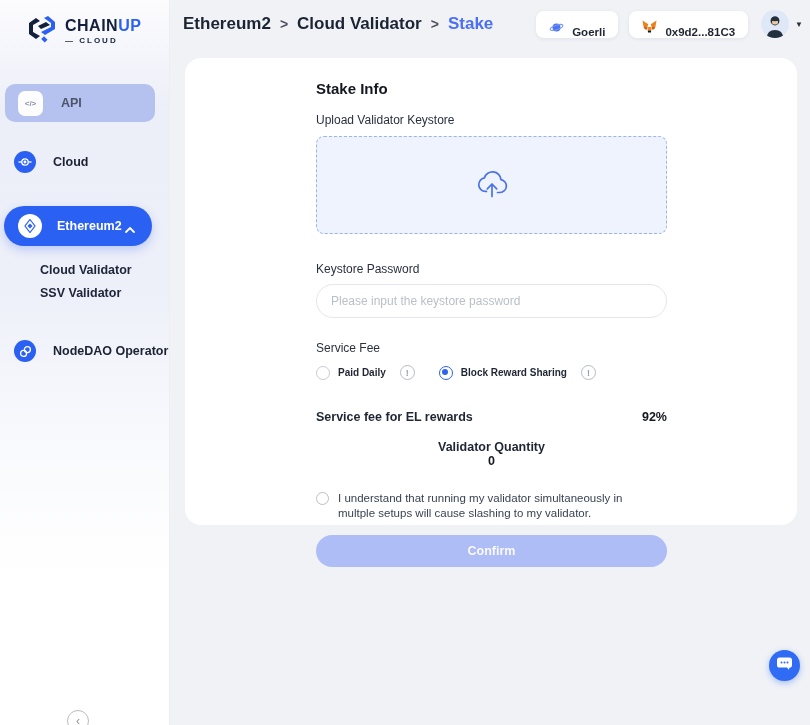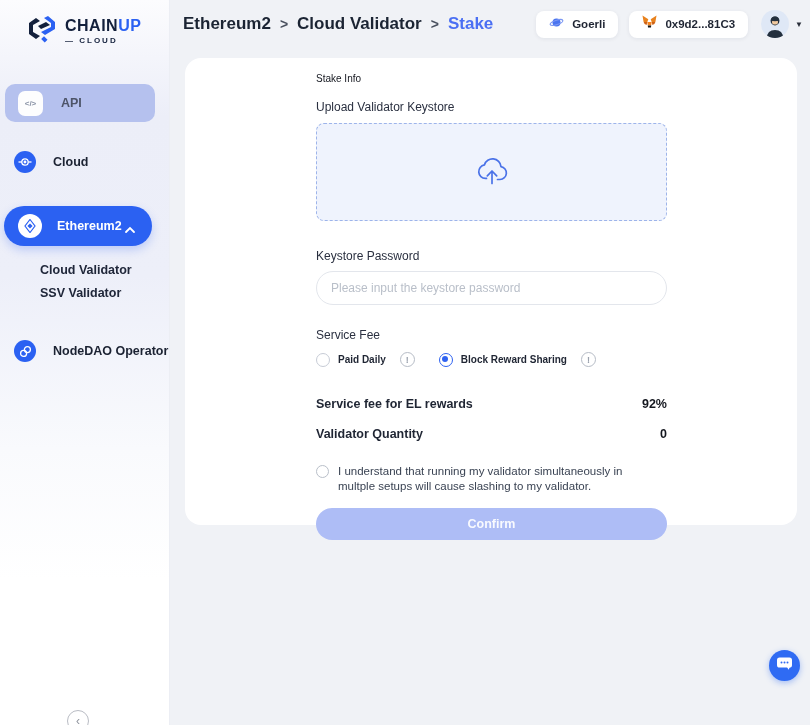--- a/index.html
+++ b/index.html
@@ -38,51 +38,51 @@
   .collapse-btn { position:absolute; left:67px; top:710px; width:22px; height:22px; border-radius:50%;
     border:1px solid #b9bcc4; background:transparent; color:#8d929c; font-size:12px; line-height:19px; text-align:center; cursor:pointer; }
 
   
   .header { position:absolute; left:170px; top:0; width:640px; height:50px; }
   .breadcrumb { position:absolute; left:13px; top:14px; display:flex; align-items:center; gap:9px; }
   .crumb { font-size:17px; font-weight:800; color:#1b2433; cursor:pointer; }
   .crumb-sep { font-size:14px; font-weight:800; color:#49505e; }
   .crumb-current { color:#4a6ff3; }
   .header-right { position:absolute; right:7px; top:10px; display:flex; align-items:center; gap:11px; }
-  .chip { display:flex; align-items:center; gap:8px; height:27px; padding:0 13px; background:#ffffff; border-radius:8px;
+  .chip { display:flex; align-items:flex-end; gap:8px; height:27px; padding:0 13px; background:#ffffff; border-radius:8px;
     box-shadow:0 1px 4px rgba(20,30,60,.07); cursor:pointer; }
   .chip-label { font-size:11.5px; font-weight:700; color:#1f2533; }
   .avatar-wrap { display:flex; align-items:center; gap:6px; cursor:pointer; margin-left:2px; }
   .avatar { width:28px; height:28px; border-radius:50%; background:#dfe8f6; display:flex; align-items:flex-end; justify-content:center; overflow:hidden; }
   .caret { font-size:8px; color:#2a2f3a; }
 
   
   .card { position:absolute; left:185px; top:58px; width:612px; height:467px; background:#ffffff; border-radius:16px; }
   .form-col { position:absolute; left:131px; top:0; width:351px; }
-  .form-title { margin-top:15px; font-size:10px; font-weight:400; color:#14171f; }
+  .form-title { margin-top:22px; font-size:15px; font-weight:700; color:#14171f; }
   .field-label { margin-top:16px; font-size:12px; font-weight:400; color:#2a3040; }
   .dropzone { margin-top:9px; height:98px; background:#eff3fd; border:1px dashed #9db4ea; border-radius:8px;
     display:flex; flex-direction:column; align-items:center; justify-content:center; gap:10px; cursor:pointer; }
   .dropzone-hint { font-size:12px; font-weight:700; color:#3c68e8; }
   .label-mt { margin-top:28px; }
   .text-input { margin-top:8px; width:351px; height:34px; border:1px solid #e3e6ec; border-radius:17px; padding:0 14px;
     font-family:"Liberation Sans", sans-serif; font-size:12px; color:#2a3040; outline:none; background:#ffffff; }
   .text-input::placeholder { color:#b9bfc9; }
   .label-sf { margin-top:23px; }
   .radio-row { margin-top:10px; display:flex; align-items:center; }
   .radio { width:14px; height:14px; border-radius:50%; border:1.5px solid #c7ccd6; background:#fff; cursor:pointer; flex:none; }
   .radio.checked { border:1.5px solid #2e62f1; position:relative; }
   .radio.checked::after { content:""; position:absolute; left:2.5px; top:2.5px; width:6px; height:6px; border-radius:50%; background:#2e62f1; }
   .radio-label { margin-left:8px; font-size:10px; font-weight:700; color:#1f2533; cursor:pointer; }
   .info-badge { margin-left:14px; width:15px; height:15px; border-radius:50%; border:1px solid #b6bcc6; color:#9aa1ad;
     font-size:9px; font-weight:700; display:flex; align-items:center; justify-content:center; cursor:pointer; }
   .radio-group2 { margin-left:24px; display:flex; align-items:center; }
   .summary-row { display:flex; justify-content:space-between; align-items:center; }
   .summary-row.first { margin-top:30px; }
-  .summary-row.second { margin-top:16px; }
+  .summary-row.second { margin-top:16px;flex-direction:column; }
   .summary-label { font-size:12.5px; font-weight:700; color:#1f2533; }
   .summary-value { font-size:12.5px; font-weight:700; color:#14171f; }
   .agree-row { margin-top:23px; display:flex; align-items:flex-start; }
   .check-circle { width:13px; height:13px; border-radius:50%; border:1.5px solid #b9bfc9; background:#fff; cursor:pointer; flex:none; margin-top:1px; }
   .agree-text { margin-left:9px; font-size:11.5px; font-weight:400; color:#3a4353; line-height:15px; width:320px; cursor:pointer; }
   .confirm-btn { margin-top:14px; width:351px; height:32px; border:none; border-radius:16px; background:#aebdf6;
     color:rgba(255,255,255,.92); font-family:"Liberation Sans", sans-serif; font-size:12.5px; font-weight:800; cursor:not-allowed; }
 
   
   .chat-fab { position:absolute; left:769px; top:650px; width:31px; height:31px; border-radius:50%; background:#2f6bf3;

